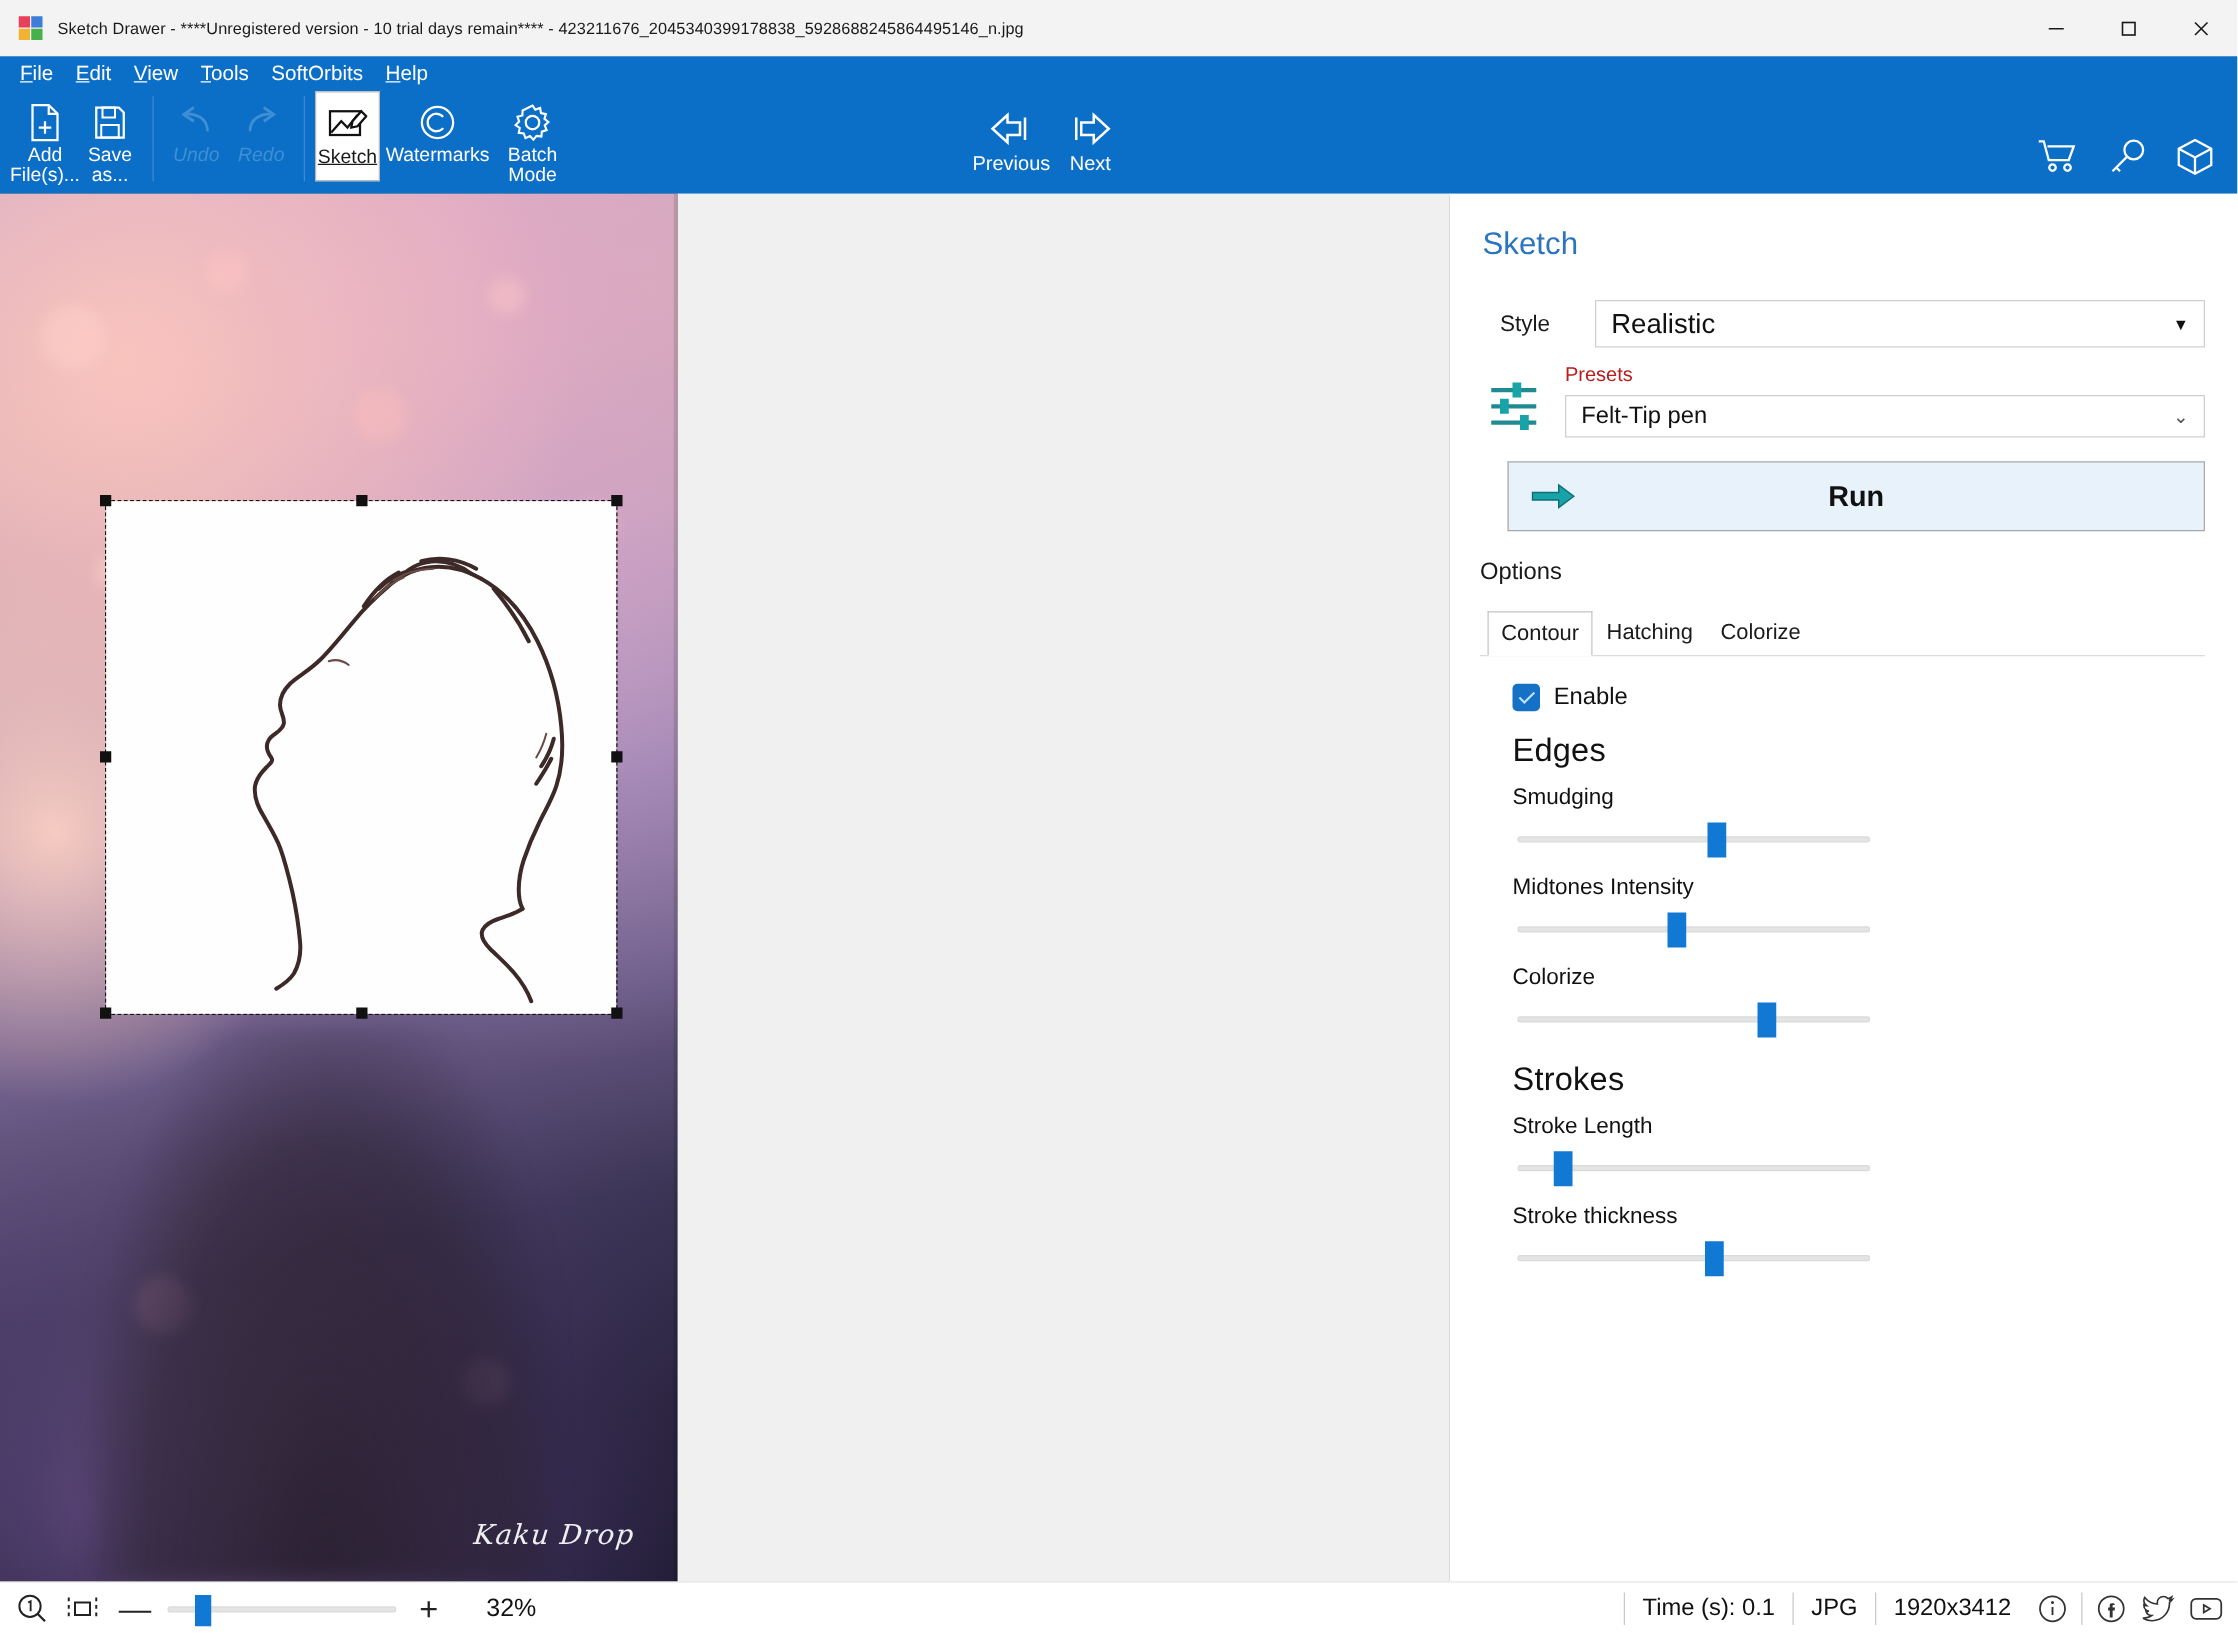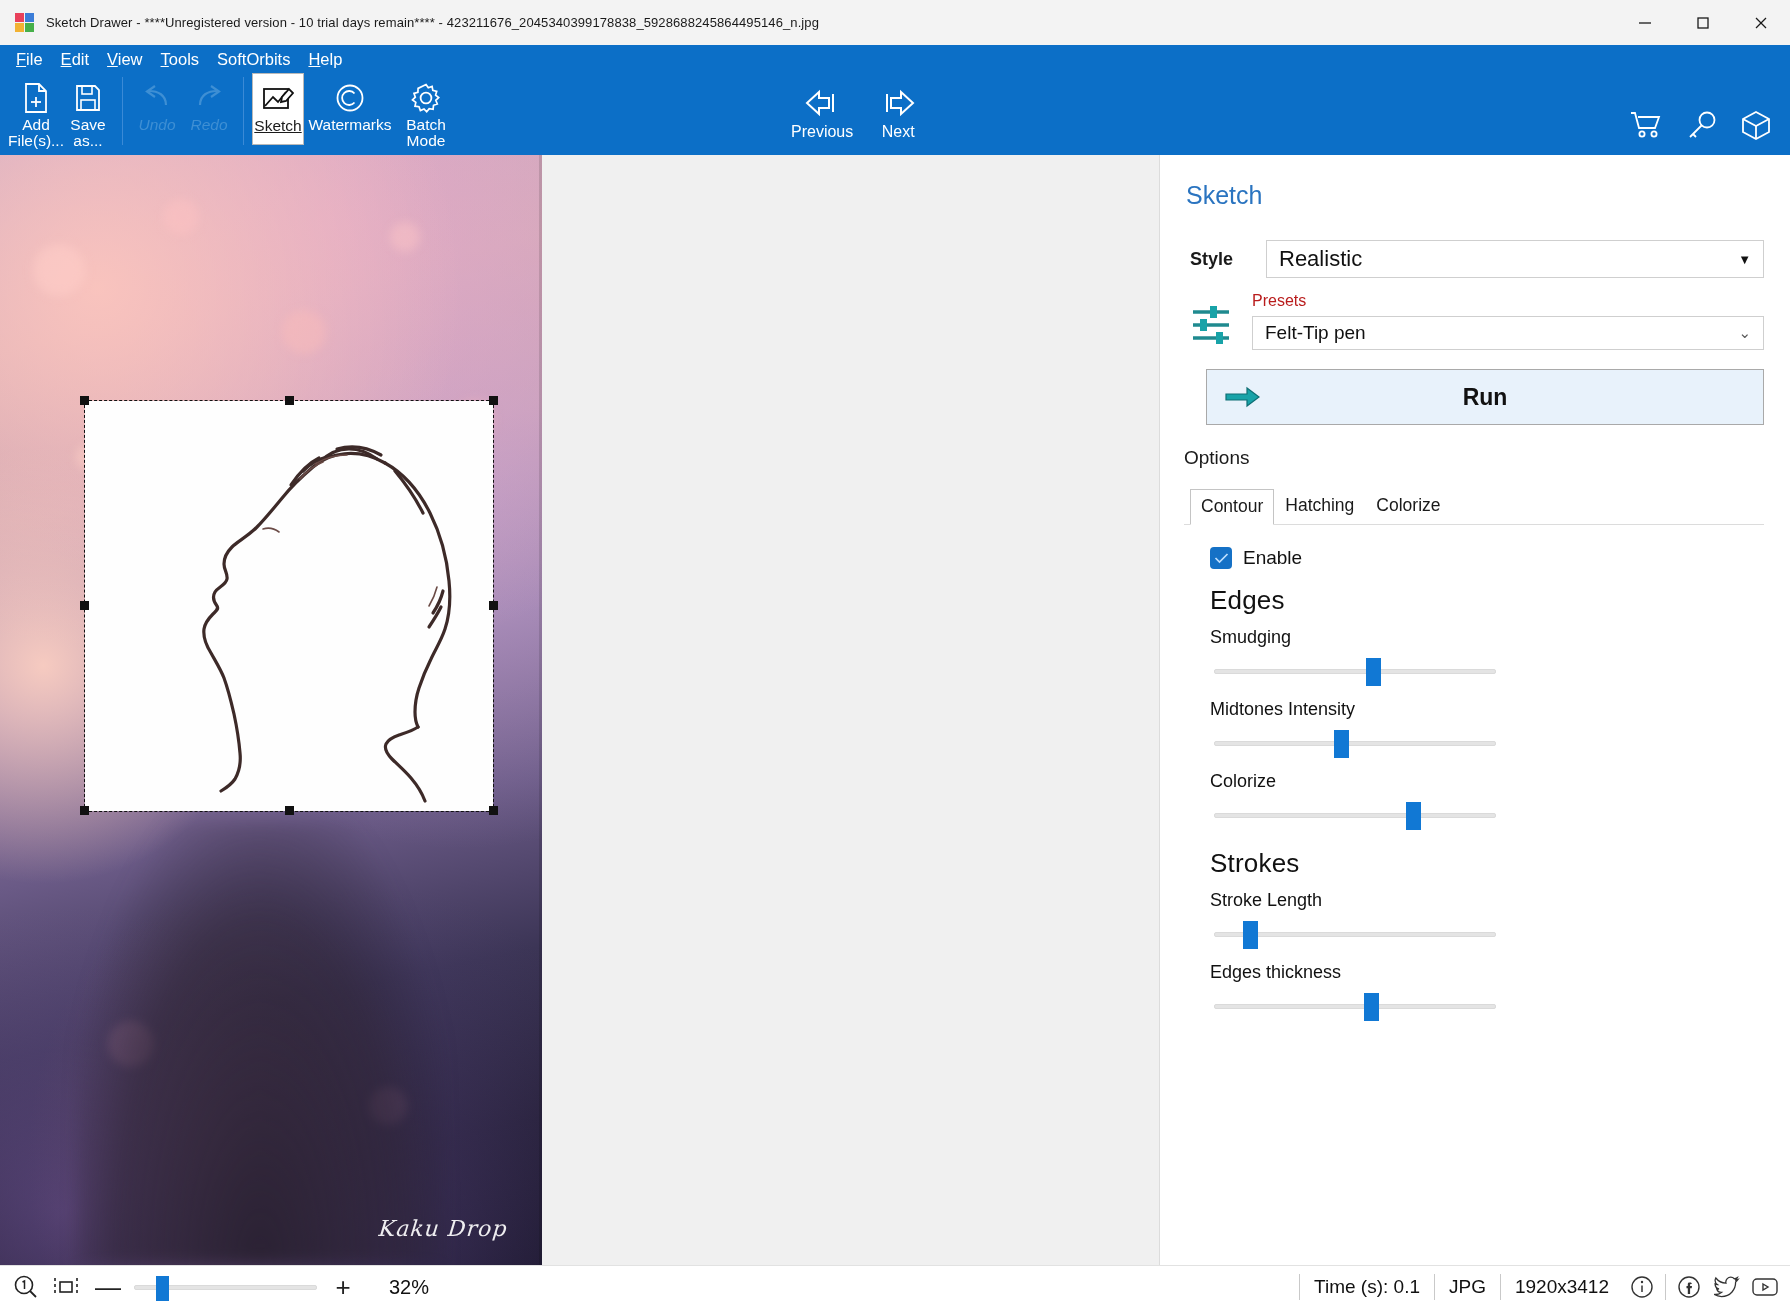--- a/index.html
+++ b/index.html
@@ -27,21 +27,21 @@
       color:#fff; font-size:15.5px; line-height:1.0; padding-top:6px; width:52px; }
   .rbtn .ic { height:38px; display:flex; align-items:center; justify-content:center; }
   .rbtn .lbl { text-align:center; font-size:15.5px; }
   .rbtn.wide { width:auto; min-width:56px; }
   .sep { width:1px; background:#3b8ad6; height:68px; margin:4px 8px 0 8px; }
   .dis { color:#3e8fd4;font-style:italic; }
   .sketchbtn { background:#fff; color:#1a1a1a; border:1px solid #b9b9b9;
       height:72px; width:52px; display:flex; flex-direction:column; align-items:center; padding-top:6px; }
   .sketchbtn .lbl { color:#1a1a1a; text-decoration:underline; }
   .navgroup { display:flex; margin-left:322px; gap:12px; }
-  .navbtn { display:flex; flex-direction:column; align-items:center; color:#fff; font-size:16px; padding-top:10px;margin-left:13px; }
+  .navbtn { display:flex; flex-direction:column; align-items:center; color:#fff; font-size:16px; padding-top:10px; }
   .navbtn .ic { height:40px; display:flex; align-items:center; }
   .topright { position:absolute; right:18px; top:36px; display:flex; gap:22px; align-items:center; }
 
   
   .body { flex:1 1 auto; display:flex; min-height:0; position:relative; }
 
   .canvaswrap { width:542px; flex:0 0 542px; position:relative; overflow:hidden; background:#444; }
   .photo { position:absolute; inset:0; }
   .grad-a { position:absolute; inset:0;
       background:
@@ -73,21 +73,21 @@
   .scrollstrip { position:absolute; right:0; top:0; width:3px; height:100%; background:rgba(0,0,0,0.12); }
 
   .midarea { flex:1 1 auto; background:#f0f0f0; }
 
   
   .panel { width:631px; flex:0 0 631px; background:#fff; border-left:1px solid #dcdcdc;
      padding:24px 26px 0 24px; position:relative; }
   .panel-title { color:#2a74c0; font-size:25px; margin:2px 0 30px 2px; }
 
   .row-style { display:flex; align-items:center; gap:14px; margin-bottom:0px; }
-  .row-style .lbl { font-size:18px; color:#1a1a1a; width:62px; text-align:left; margin-left:6px;font-weight:bold; }
+  .row-style .lbl { font-size:18px; color:#1a1a1a; width:62px; text-align:left; margin-left:16px; }
   .combo { flex:1; height:38px; border:1px solid #cfcfcf; background:#fff; display:flex;
       align-items:center; padding:0 12px; font-size:22px; color:#111; position:relative; }
   .combo .caret { margin-left:auto; font-size:13px; color:#111; }
 
   .presets-block { display:flex; align-items:flex-end; gap:14px; margin-top:14px; }
   .sliders-icon { width:54px; flex:0 0 54px; display:flex; justify-content:center; padding-bottom:4px; }
   .presets-right { flex:1; }
   .presets-label { font-size:16px; color:#b91c1c; margin-bottom:6px; }
   .combo2 { height:34px; border:1px solid #cfcfcf; background:#fff; display:flex; align-items:center;
      padding:0 12px; font-size:19px; color:#111; }
@@ -466,21 +466,21 @@
         </div>
 
         <div class="group-h">Strokes</div>
 
         <div class="sl-lbl">Stroke Length</div>
         <div class="slider">
           <div class="track"></div>
           <div class="thumb" style="left: 29px;"></div>
         </div>
 
-        <div class="sl-lbl">Edges thickness</div>
+        <div class="sl-lbl">Stroke thickness</div>
         <div class="slider">
           <div class="track"></div>
           <div class="thumb" style="left: 150px;"></div>
         </div>
 
       </div>
     </div>
   </div>
 
   <div class="statusbar">

